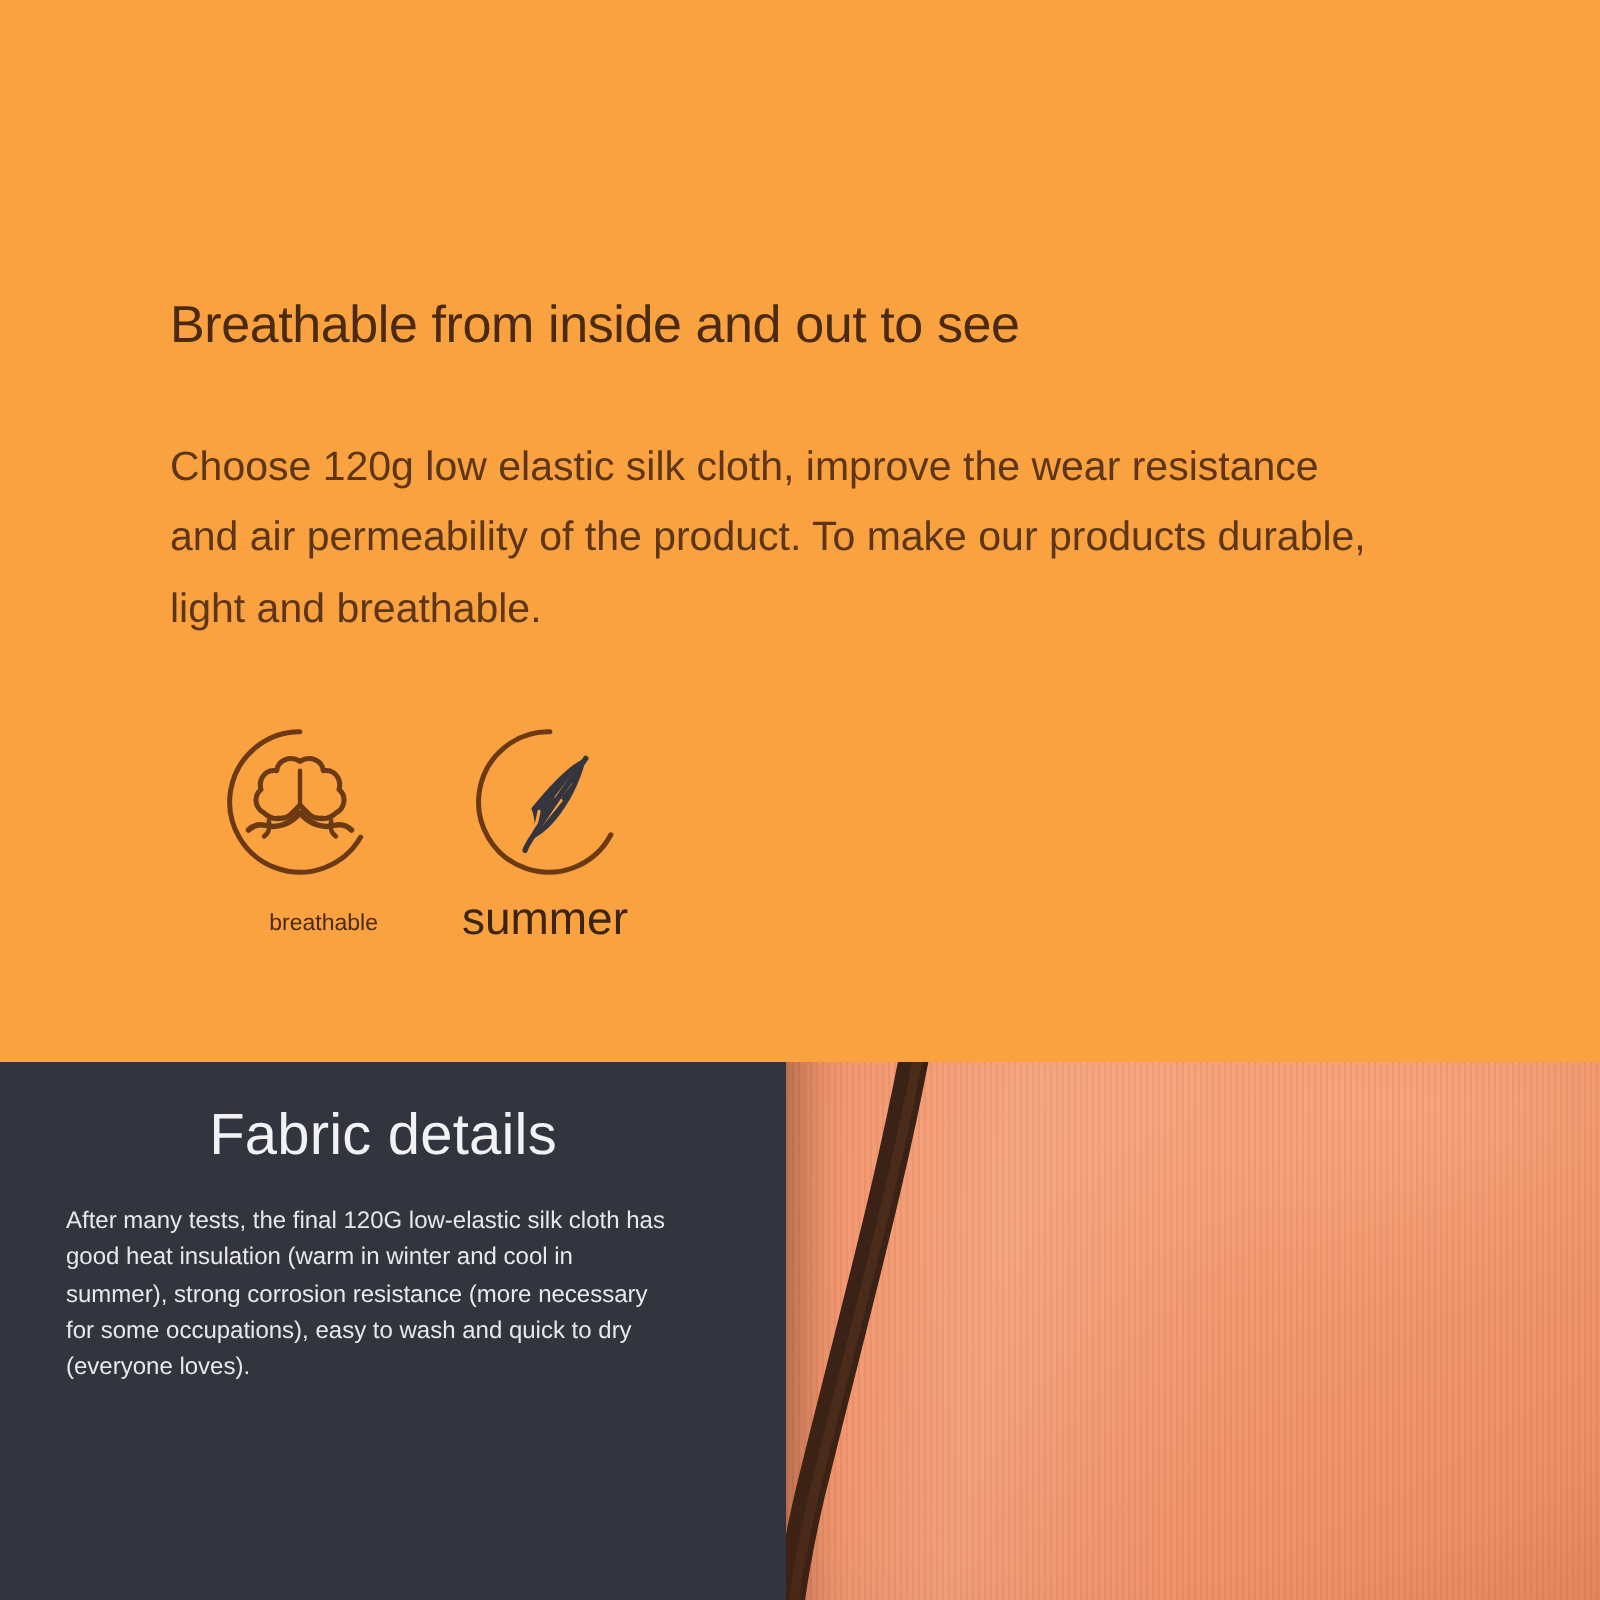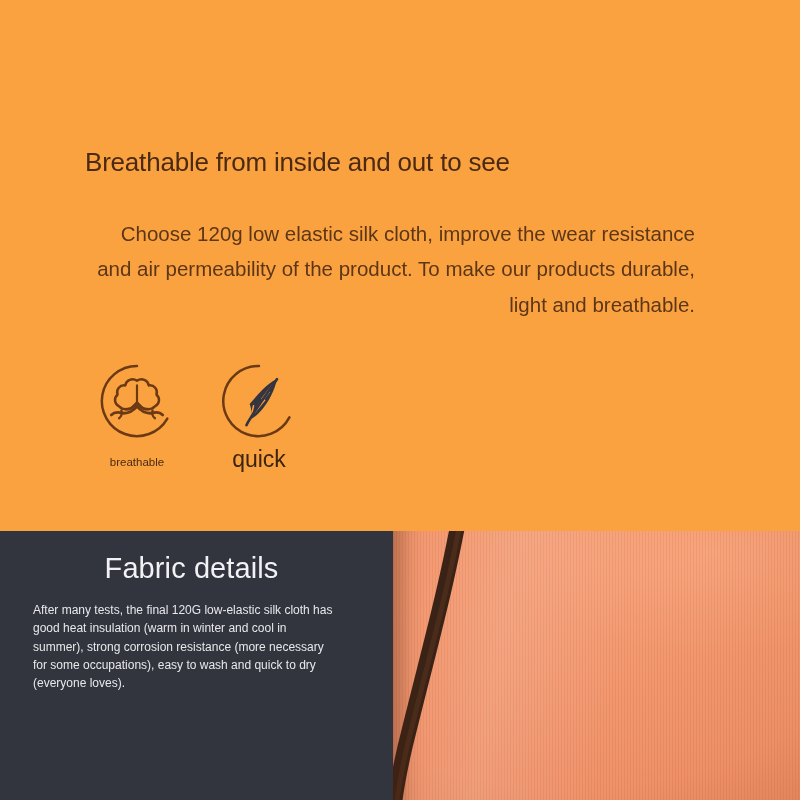--- a/index.html
+++ b/index.html
@@ -44,35 +44,34 @@
 
   .body-copy {
     position: absolute;
     left: 85px;
     top: 216px;
     width: 610px;
     font-size: 20.5px;
     line-height: 1.72;
     color: #5c3617;
     font-weight: 400;
-    text-align: right;
   }
 
   
   .features {
     position: absolute;
     left: 85px;
     top: 362px;
     display: flex;
     align-items: flex-start;
   }
   .feature {
     display: flex;
     flex-direction: column;
-    align-items: center;
+    align-items: flex-end;
   }
   .feature.feature-breathable { width: 104px; }
   .feature.feature-light { width: 110px; margin-left: 15px; }
 
   .feature-icon {
     width: 78px;
     height: 78px;
     display: block;
   }
   .feature-label {
@@ -246,21 +245,21 @@
                    C 43 48 49 41 55 35
                    C 61 29 67 24 73 22 Z" fill="#35353F"></path>
 
           <path d="M 68 29 L 54 47" stroke="#FBA240" stroke-width="2.2" stroke-linecap="round" fill="none"></path>
           <path d="M 63 38 L 49 56" stroke="#FBA240" stroke-width="2.2" stroke-linecap="round" fill="none"></path>
           <path d="M 57 49 L 44 65" stroke="#FBA240" stroke-width="2.2" stroke-linecap="round" fill="none"></path>
           <path d="M 43 56 L 40 70" stroke="#FBA240" stroke-width="2" stroke-linecap="round" fill="none"></path>
 
           <path d="M 73 22 C 62 38 50 54 39 72 C 37 75 35 78 34 81" fill="none" stroke="#35353F" stroke-width="3.4" stroke-linecap="round"></path>
         </svg>
-        <div class="feature-label">quick</div>
+        <div class="feature-label">summer</div>
       </div>
 
     </div>
   </div>
 
   <div class="bottom-row">
 
     <div class="dark-panel">
       <div class="fabric-title">Fabric details</div>
       <div class="fabric-body">After many tests, the final 120G low-elastic silk cloth has good heat insulation (warm in winter and cool in summer), strong corrosion resistance (more necessary for some occupations), easy to wash and quick to dry (everyone loves).</div>

